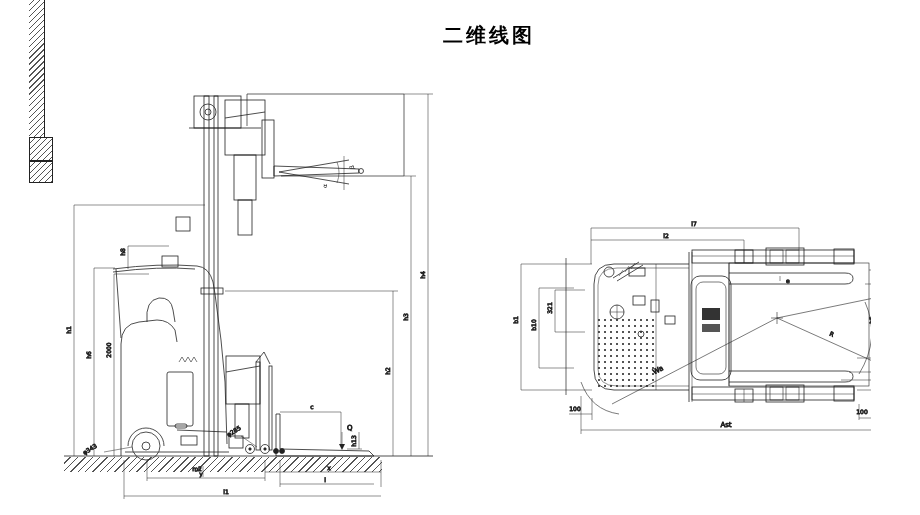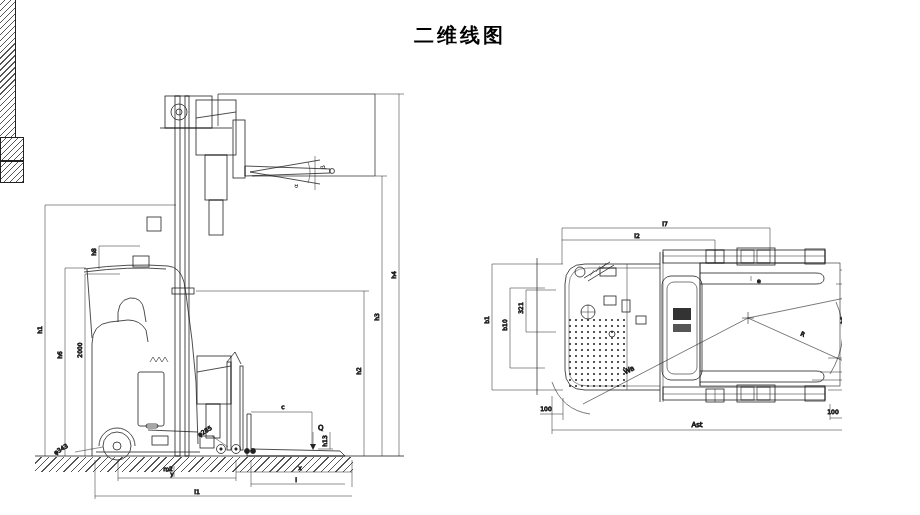--- a/index.html
+++ b/index.html
@@ -1,17 +1,17 @@
 <!DOCTYPE html>
 <html><head>
 <meta charset="utf-8">
 <style>
   html,body{margin:0;padding:0;background:#fff;}
   .canvas{position:relative;width:842px;height:515px;background:#fff;overflow:hidden;
-          font-family:"DejaVu Sans",sans-serif;}
+          font-family:"DejaVu Sans",sans-serif;margin-left:29px;}
   .title{position:absolute;top:22px;left:0;width:920px;text-align:center;
          font-family:"DejaVu Serif",serif;font-weight:bold;font-size:20px;
          letter-spacing:3px;color:#000;}
   svg{position:absolute;left:0;top:0;}
   svg text{font-family:"DejaVu Sans",sans-serif;fill:#111;}
   .t6{font-size:6px;}
   .t7{font-size:7px;}
   .hatch{position:absolute;
          background-image:repeating-linear-gradient(135deg,transparent 0 4.2px,#555 4.2px 5.2px);}
   .ground-hatch{left:35px;top:457px;width:318px;height:15px;}

